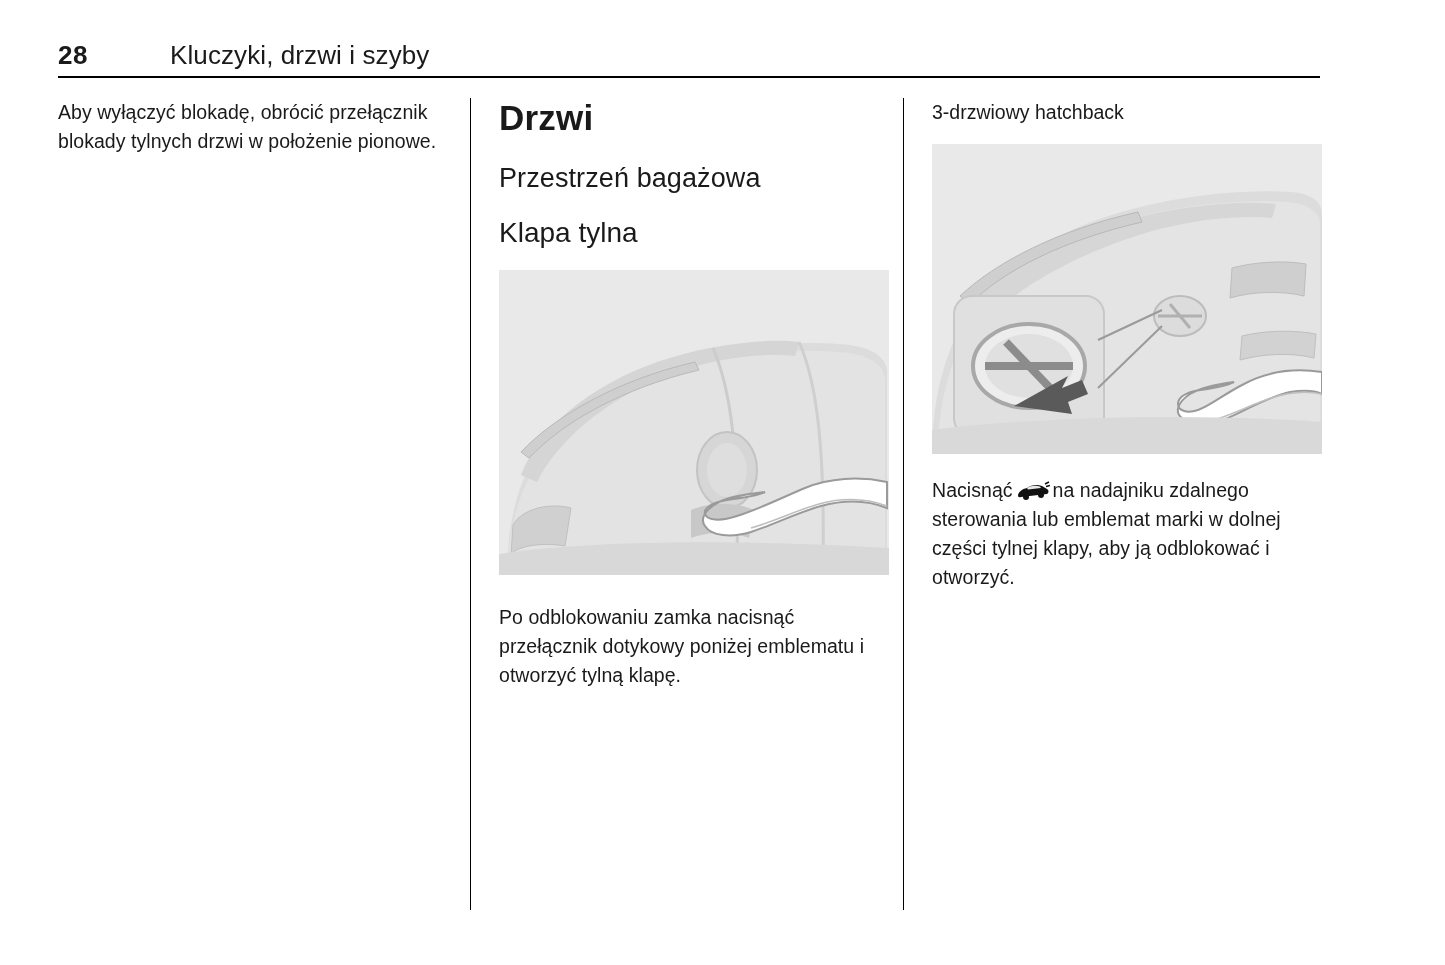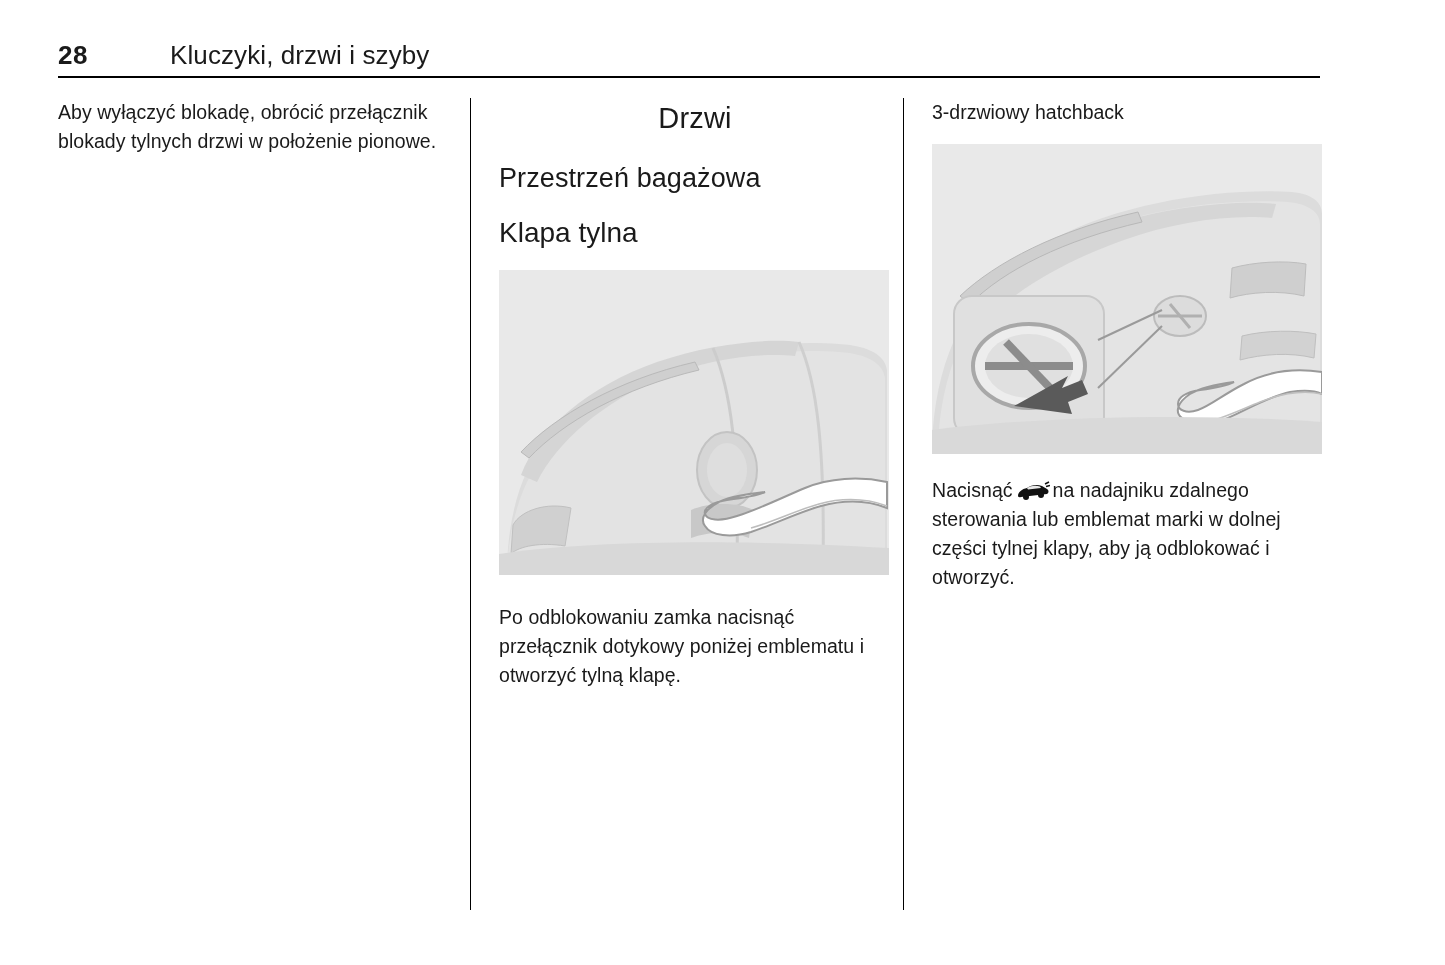--- a/index.html
+++ b/index.html
@@ -81,25 +81,24 @@
 
   
   p.body-text {
     margin: 0 0 18px 0;
     font-size: 19.5px;
     line-height: 29px;
     letter-spacing: 0.05px;
   }
   h1.title-h1 {
     margin: 0 0 24px 0;
-    font-size: 29px;
-    font-weight: normal;
+    font-size: 35px;
+    font-weight: bold;
     line-height: 40px;
     letter-spacing: 0.2px;
-    text-align: center;
   }
   h2.title-h2 {
     margin: 0 0 26px 0;
     font-size: 27px;
     font-weight: normal;
     line-height: 32px;
     letter-spacing: 0.1px;
   }
   h3.title-h3 {
     margin: 0 0 24px 0;

